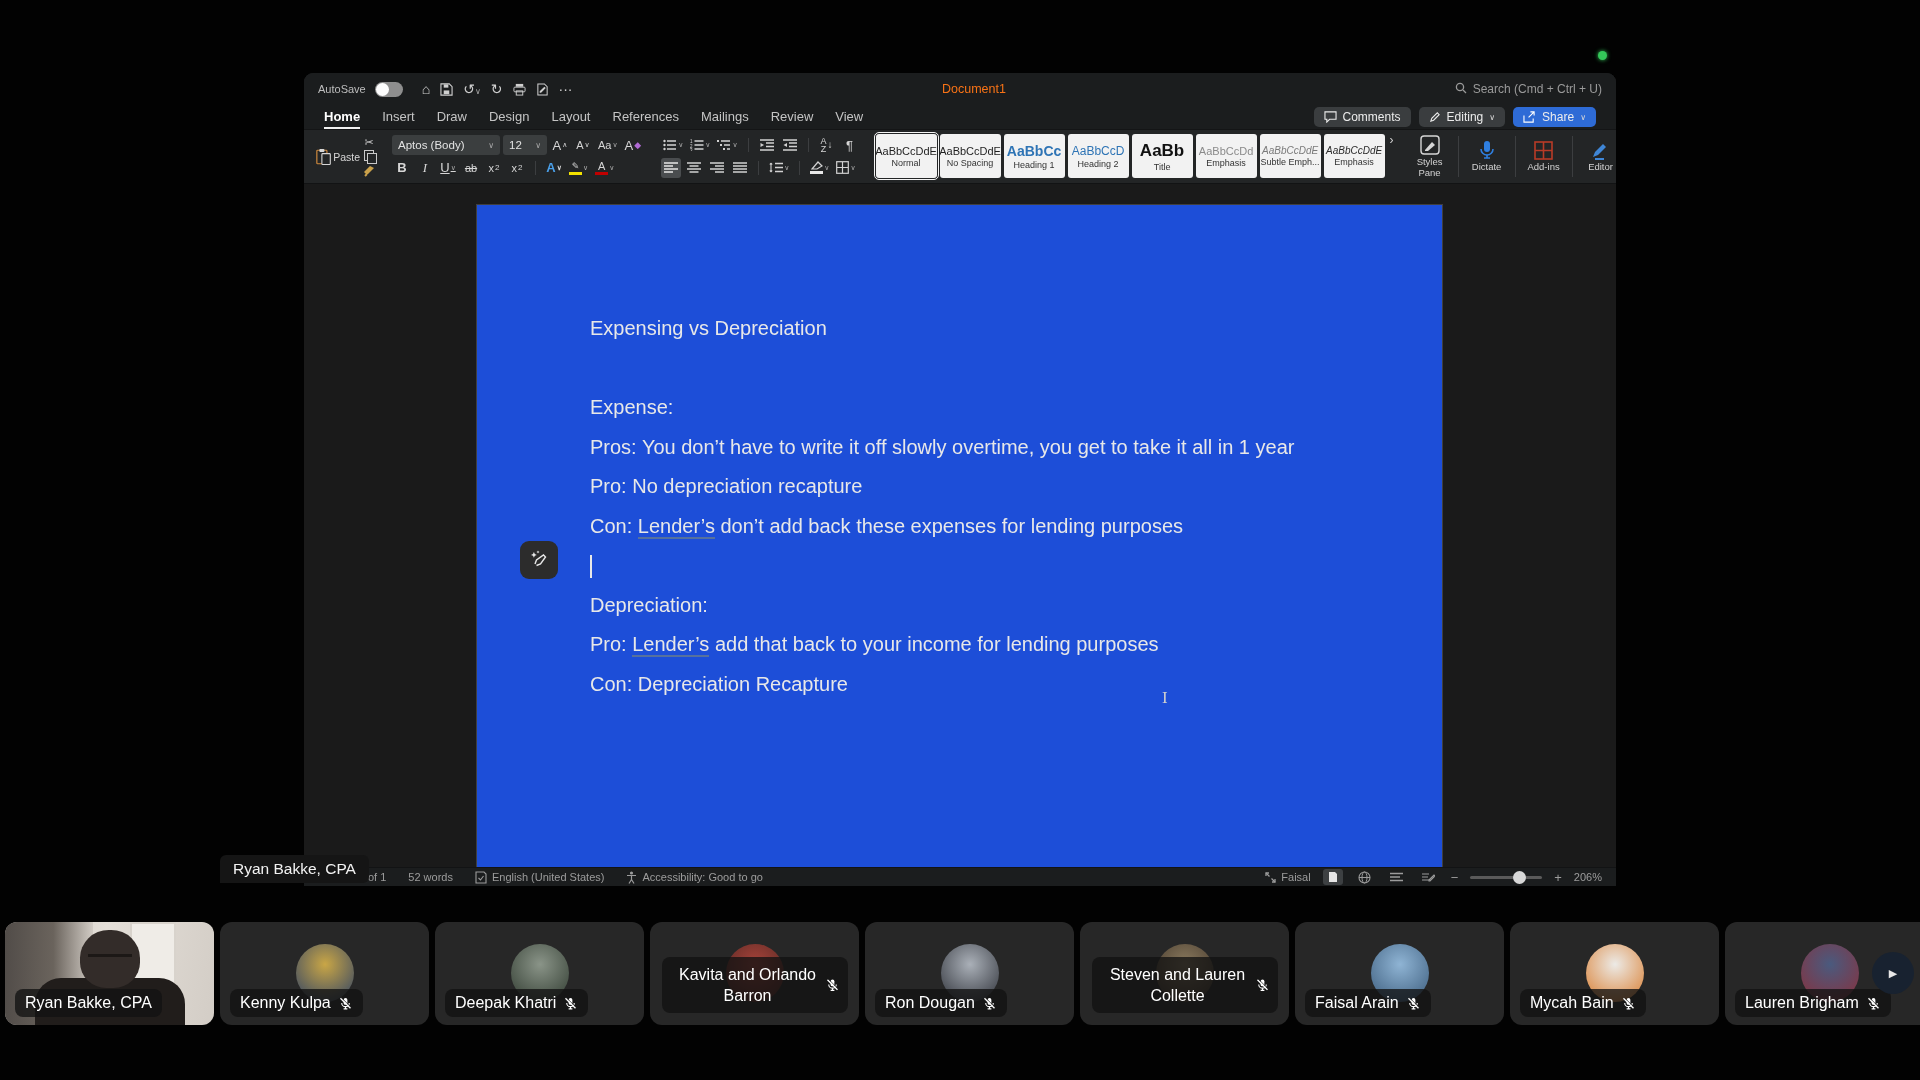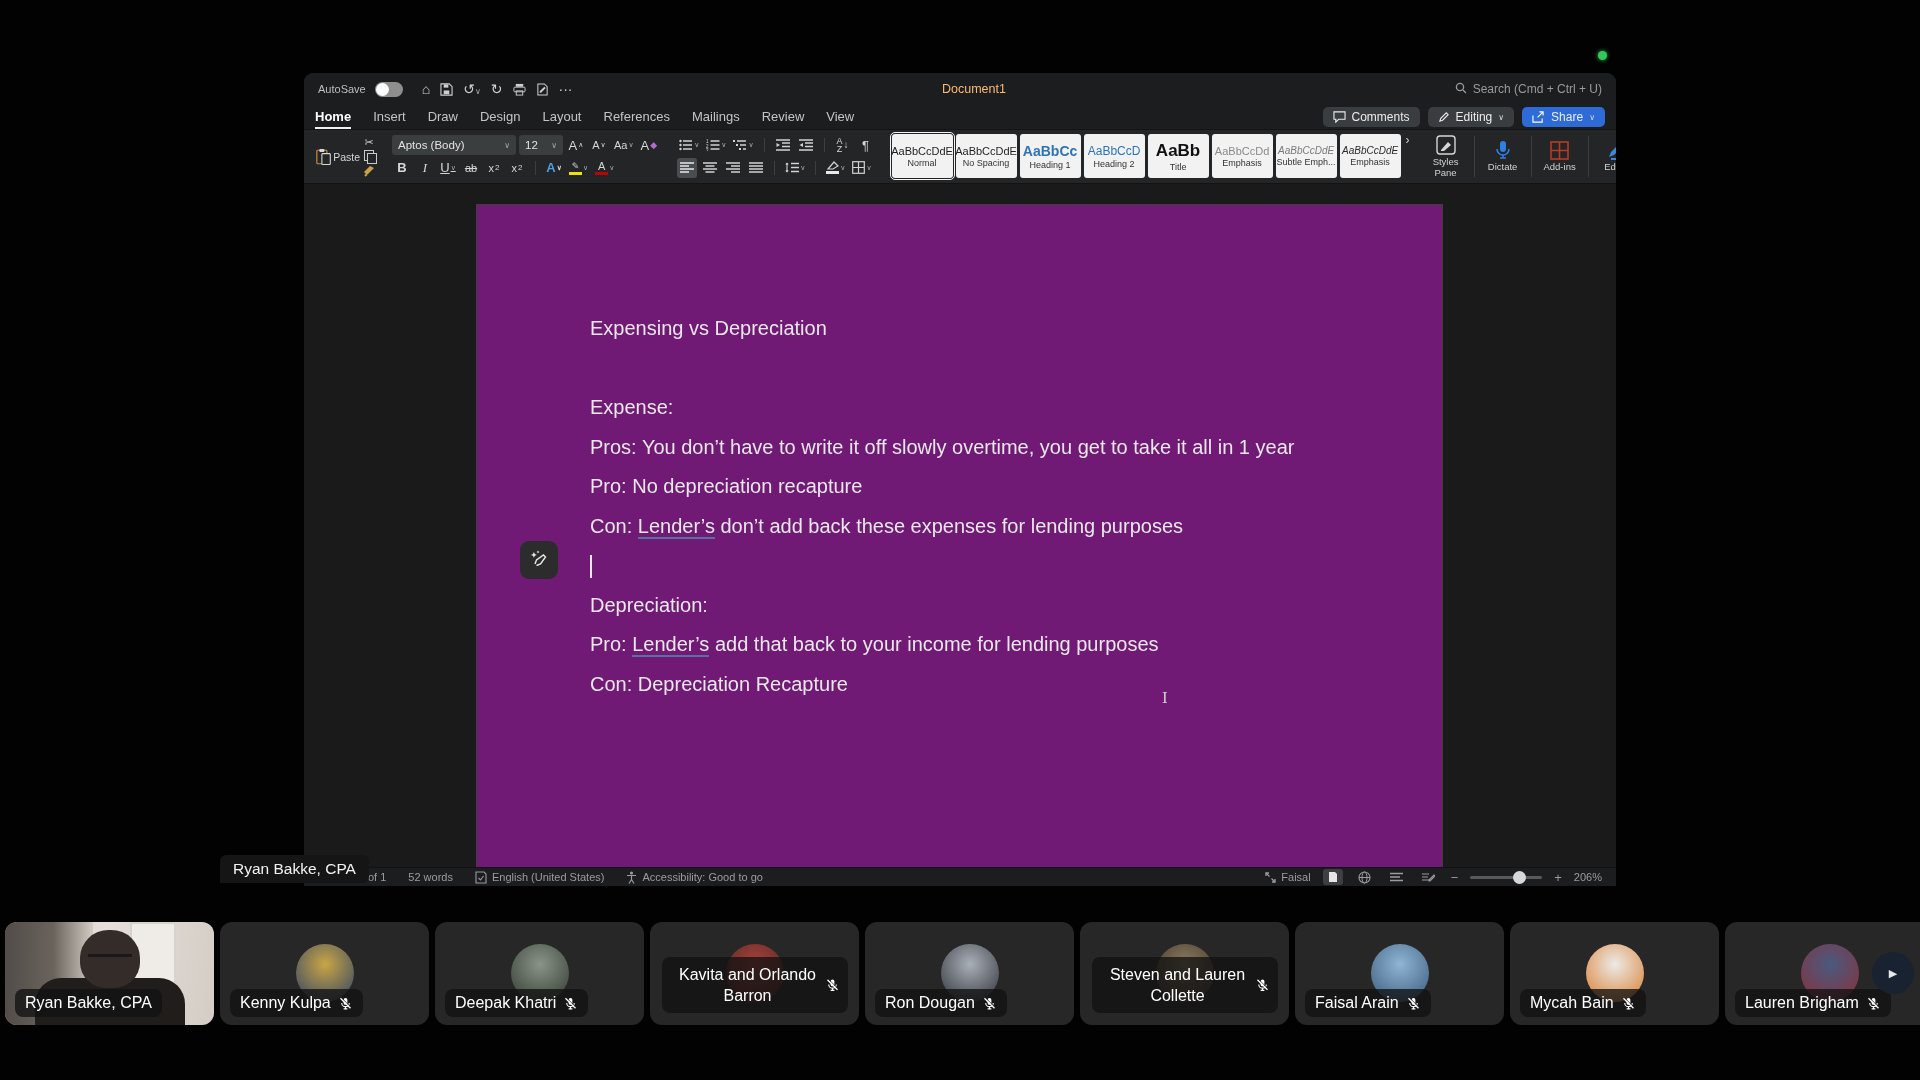--- a/index.html
+++ b/index.html
@@ -19,26 +19,26 @@
   .tb-left { display:flex; align-items:center; gap:9px; }
   .autosave-lbl { font-size:11px; color:#bdbdbd; }
   .toggle { width:28px; height:15px; border-radius:8px; background:#8e8e8e; position:relative; }
   .toggle .knob { position:absolute; left:1px; top:1px; width:13px; height:13px;
     border-radius:50%; background:#fdfdfd; }
   .qat { display:flex; align-items:center; gap:10px; margin-left:10px; color:#cfcfcf; }
   .qat .qi { font-size:14px; line-height:1; cursor:default; }
   .qat svg { display:block; }
   .caret { font-size:8px; color:#a8a8a8; }
   .tb-title { position:absolute; left:0; right:0; text-align:center; font-size:12.5px;
-    color:#fdba74; pointer-events:none;padding-left:28px; }
+    color:#f97316; pointer-events:none;padding-left:28px; }
   .tb-search { margin-left:auto; display:flex; align-items:center; gap:6px;
     color:#9a9a9a; font-size:12px; }
 
   .tabrow { height:25px; background:#1b1d1e; display:flex; align-items:center;
-    padding:0 11px; border-bottom:1px solid #141516; }
+    padding:0 20px; border-bottom:1px solid #141516; }
   .tabs { display:flex; gap:22px; height:100%; align-items:center; }
   .tab { font-size:13px; color:#c4c4c4; height:100%; display:flex; align-items:center;
     border-bottom:2px solid transparent; cursor:default; }
   .tab.active { color:#fff; font-weight:bold; border-bottom-color:#f0f0f0; }
   .tr-actions { margin-left:auto; display:flex; gap:8px; align-items:center;border-radius:7px; }
   .pill { display:flex; align-items:center; gap:6px; font-size:12px; color:#ececec;
     background:#3a3d3f; border-radius:5px; padding:3px 10px; }
   .pill.share { background:#2e6bd6; }
   .pill .caret { color:#d8d8d8; }
 
@@ -80,21 +80,21 @@
   .chip .slabel { font-size:9px; color:#333; white-space:nowrap; }
   .gal-more { color:#cfcfcf; font-size:12px; padding:0 3px; }
 
   .bigbtn { width:46px; display:flex; flex-direction:column; align-items:center;
     justify-content:center; gap:2px; color:#d3d3d3; font-size:9.5px; text-align:center; line-height:1.1; }
   .bigbtn svg { display:block; }
 
   
   .workspace { position:relative; height:683px; background:#1a1a1a; overflow:hidden; }
   .page { position:absolute; left:172px; top:20px; width:967px; height:690px;
-    background:#701a75; border:1px solid #3f3f3f; }
+    background:#1d4ed8; border:1px solid #3f3f3f; }
   .doc { padding-top:104px; padding-left:113px; color:#e8e8e8; }
   .doc p { height:39.5px; line-height:39.5px; font-size:20px; white-space:nowrap; }
   .doc .gram { border-bottom:2px solid #56719e; }
   .caret-bar { display:inline-block; width:1.5px; height:23px; background:#e8e8e8;
     vertical-align:middle; }
   .copilot-margin { position:absolute; left:43px; top:336px; width:38px; height:38px;
     background:#2c2c2c; border-radius:9px; display:flex; align-items:center; justify-content:center; }
   .ibeam { position:absolute; left:685px; top:483px; color:#cfcfcf; font-size:17px;
     font-family:"Liberation Serif",serif; }
 
@@ -258,21 +258,21 @@
                 <path d="M1 7l6-6 4 2-6 6H3z" fill="#caa14a"></path>
                 <path d="M2 11l2-2" stroke="#caa14a" stroke-width="2"></path>
               </svg>
           </span>
         </div>
       </div>
       <div class="rdiv"></div>
 
       <div class="rgroup">
         <div class="rrow">
-          <span class="combo" style="width:124px;">
+          <span class="combo" style="width:108px;">
             <span>Aptos (Body)</span>
               <span class="caret">∨</span>
           </span>
           <span class="combo" style="width:44px;">
             <span>12</span>
               <span class="caret">∨</span>
           </span>
           <span class="rbtn">A<sup style="font-size:7px;">∧</sup></span>
           <span class="rbtn" style="font-size:11px;">A<sup style="font-size:7px;">∨</sup></span>
           <span class="rbtn" style="font-size:11px;">Aa<span class="caret">∨</span></span>

